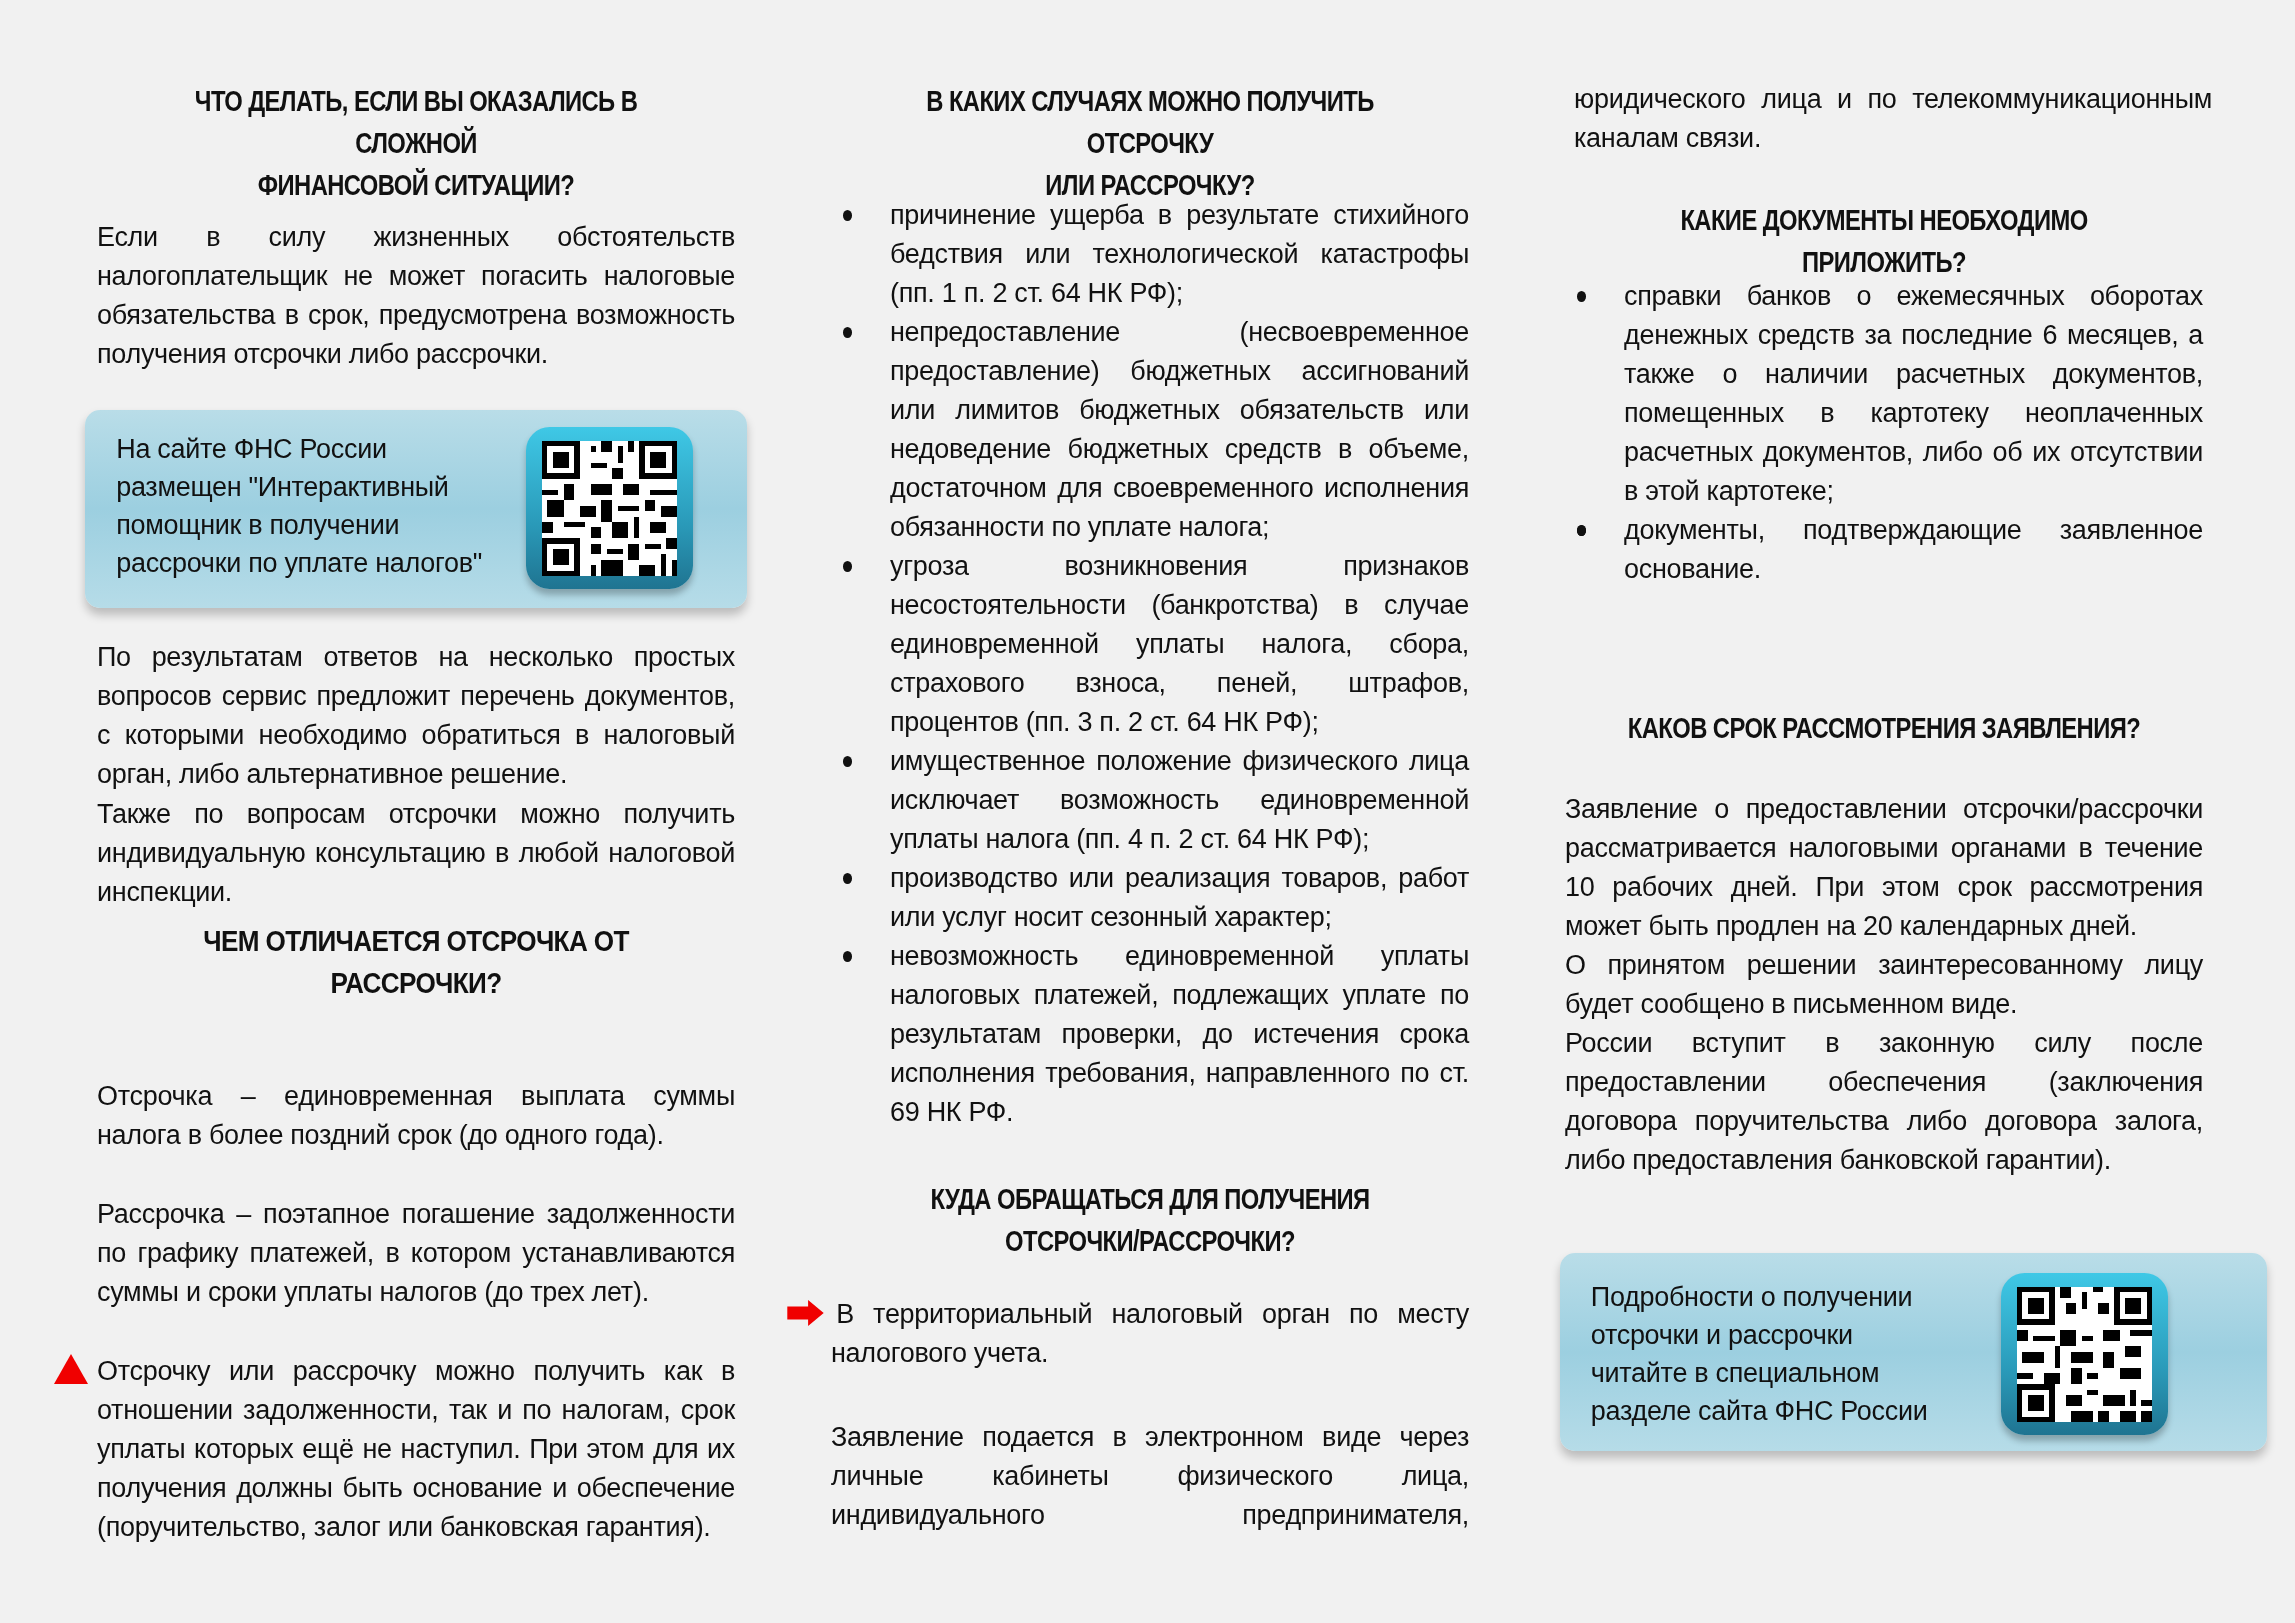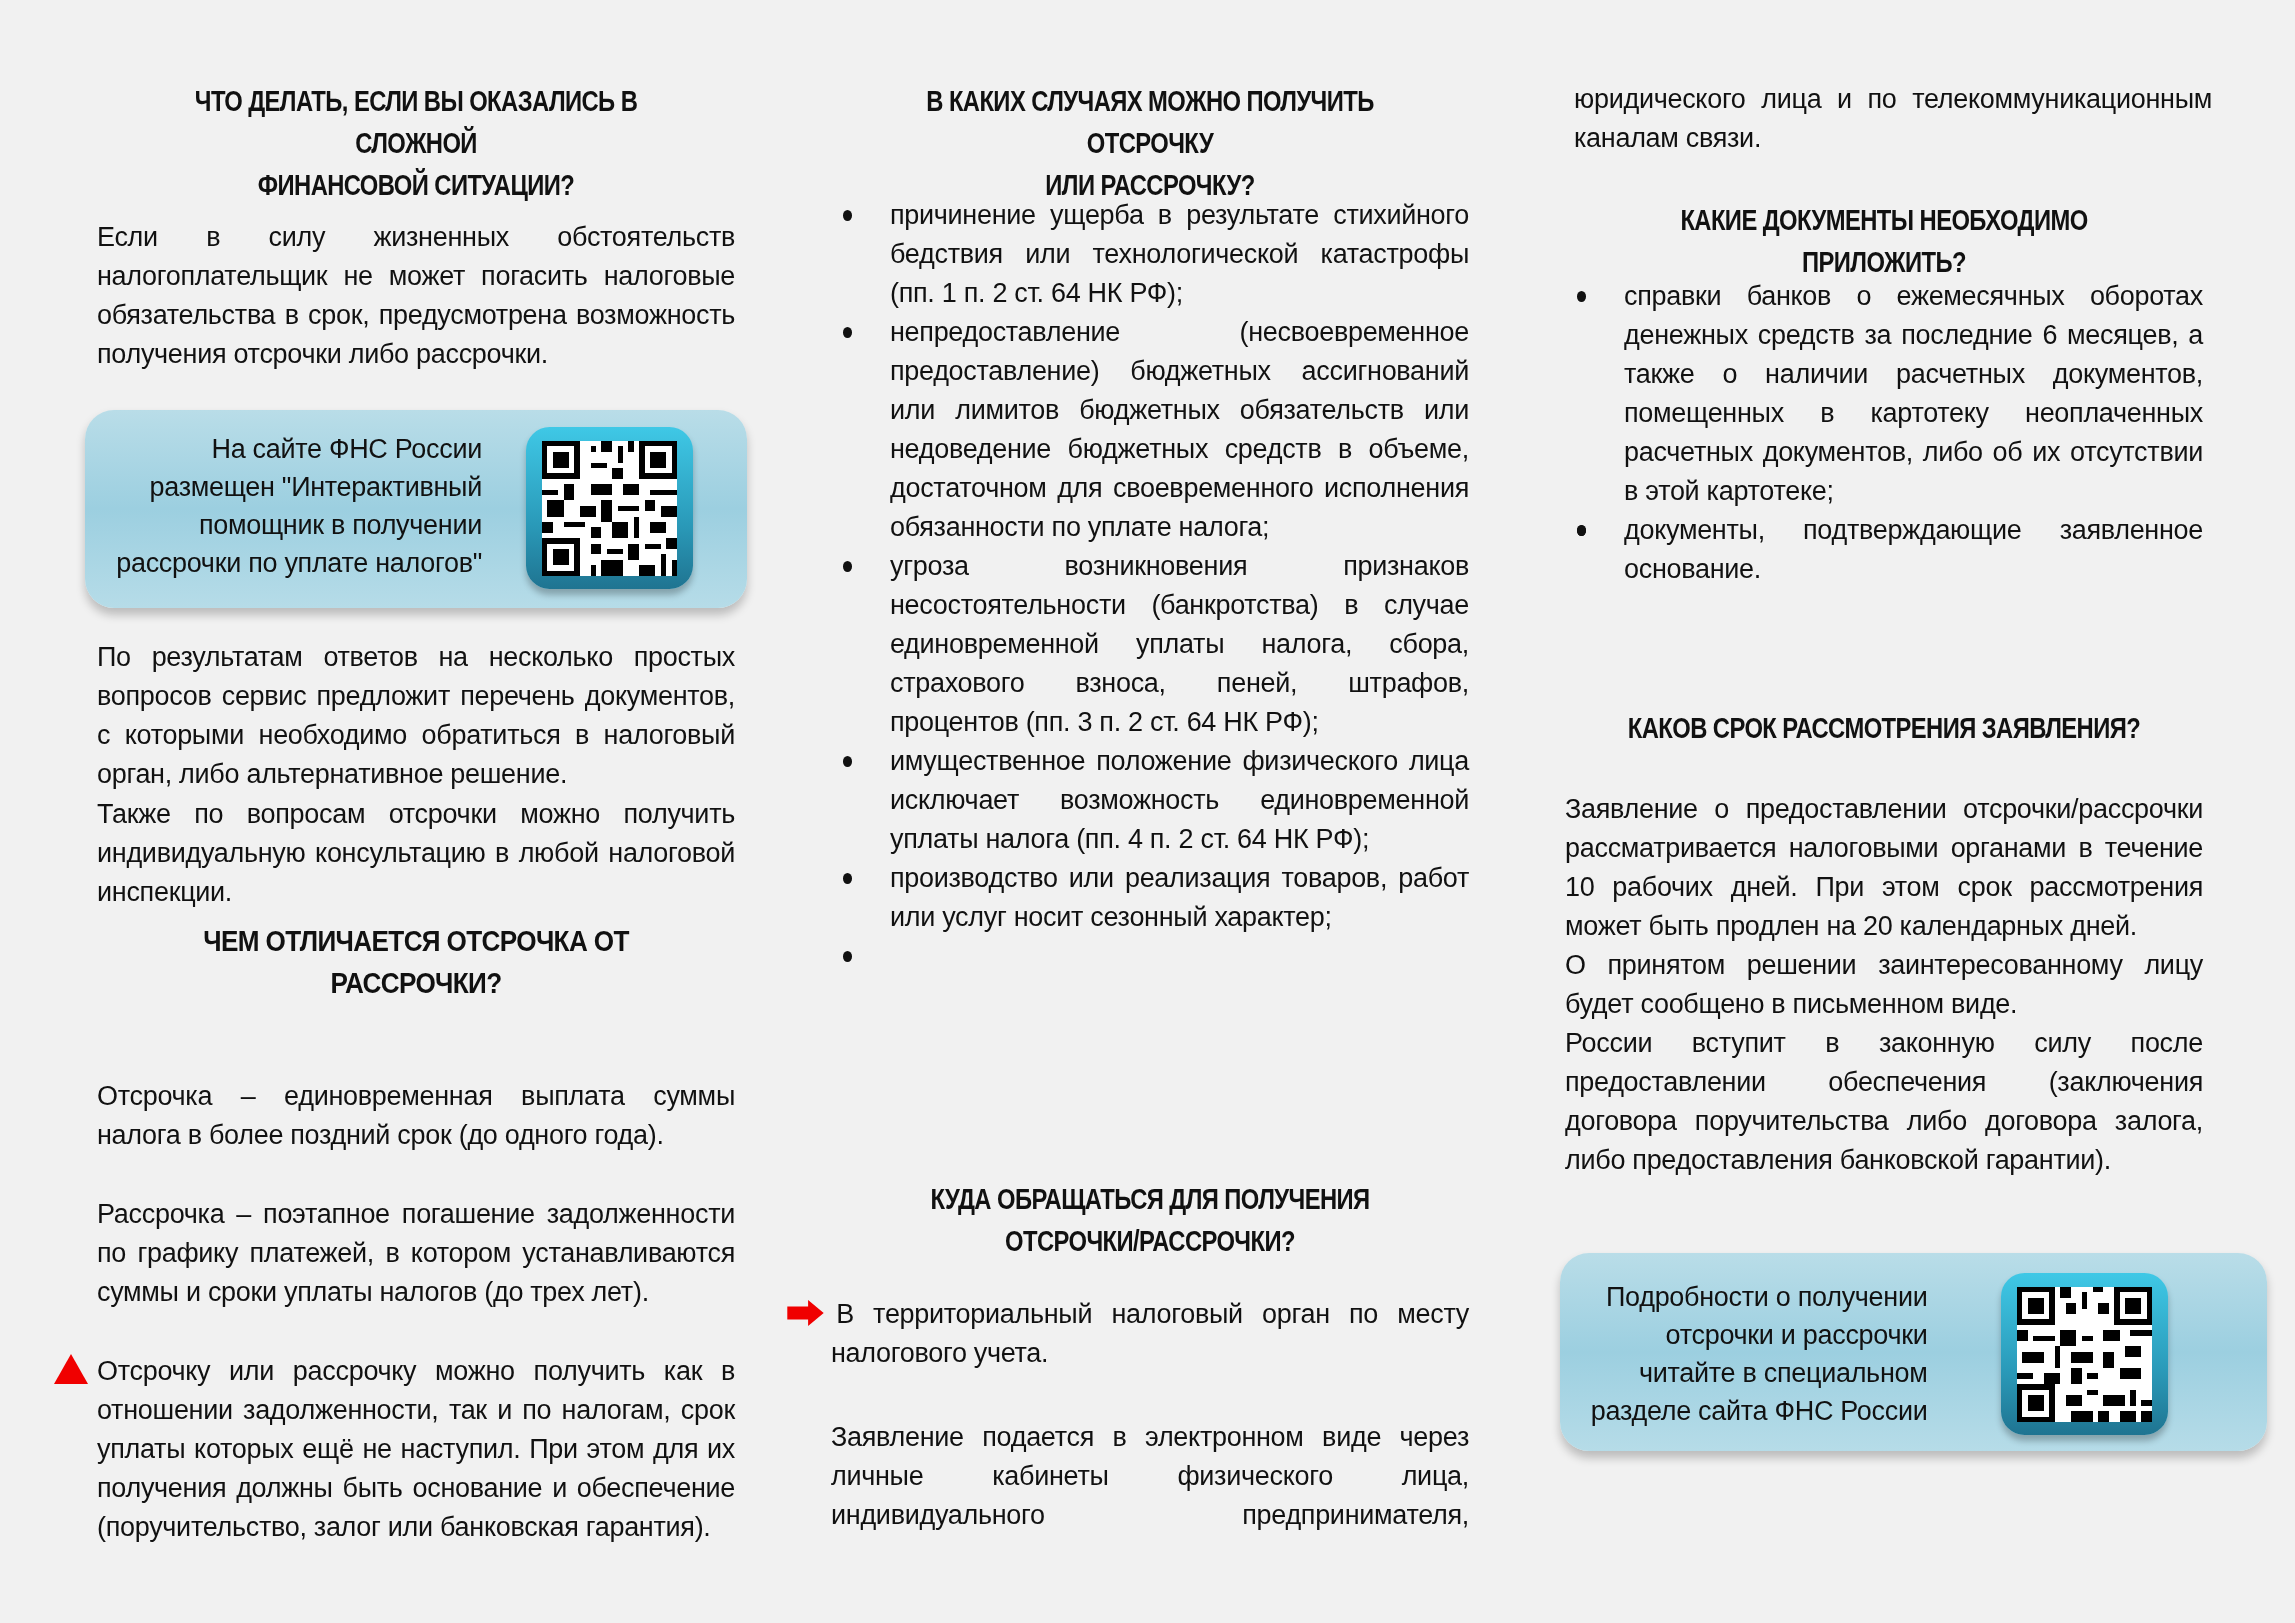--- a/index.html
+++ b/index.html
@@ -48,25 +48,24 @@
     letter-spacing: -0.3px;
   }
   ul.bul li .dot {
     position: absolute; left: 11.8px; top: 14.4px;
     width: 9.2px; height: 10.5px; border-radius: 50%;
     background: #111;
   }
 
   .infobox {
     position: absolute;
-    border-radius: 29px;
+    border-radius: 15px;
     background: linear-gradient(180deg, #b9dde8 0%, #9ccfe0 50%, #b6dce8 100%);
     box-shadow: 0 6.5px 9.2px rgba(0,0,0,0.22);
     box-sizing: border-box;
-    text-align: right;
   }
   .infobox .txt {
     position: absolute;
     left: 31px; top: 19.6px;
     font-size: 27px; line-height: 38px;
     letter-spacing: -0.3px;
   }
   .qrframe {
     position: absolute;
     width: 167px; height: 162px;
@@ -148,21 +147,21 @@
     <p class="h">В КАКИХ СЛУЧАЯХ МОЖНО ПОЛУЧИТЬ ОТСРОЧКУ</p>
     <p class="h">ИЛИ РАССРОЧКУ?</p>
   </div>
 
   <ul class="bul" style="position:absolute; top:196px; left:0; width:638px;">
     <li><span class="dot"></span><span>причинение ущерба в результате стихийного бедствия или технологической катастрофы (пп. 1 п. 2 ст. 64 НК РФ);</span></li>
     <li><span class="dot"></span><span>непредоставление (несвоевременное предоставление) бюджетных ассигнований или лимитов бюджетных обязательств или недоведение бюджетных средств в объеме, достаточном для своевременного исполнения обязанности по уплате налога;</span></li>
     <li><span class="dot"></span><span>угроза возникновения признаков несостоятельности (банкротства) в случае единовременной уплаты налога, сбора, страхового взноса, пеней, штрафов, процентов (пп. 3 п. 2 ст. 64 НК РФ);</span></li>
     <li><span class="dot"></span><span>имущественное положение физического лица исключает возможность единовременной уплаты налога (пп. 4 п. 2 ст. 64 НК РФ);</span></li>
     <li><span class="dot"></span><span>производство или реализация товаров, работ или услуг носит сезонный характер;</span></li>
-    <li><span class="dot"></span></li>
+    <li><span class="dot"></span><span>невозможность единовременной уплаты налоговых платежей, подлежащих уплате по результатам проверки, до истечения срока исполнения требования, направленного по ст. 69 НК РФ.</span></li>
   </ul>
 
   <div style="position:absolute; top:1178px; left:0; width:638px;">
     <p class="h">КУДА ОБРАЩАТЬСЯ ДЛЯ ПОЛУЧЕНИЯ</p>
     <p class="h">ОТСРОЧКИ/РАССРОЧКИ?</p>
   </div>
 
   <svg class="red-arrow" style="left:-44px; top:1300px;" viewBox="0 0 56 40">
     <polygon points="0,10 32,10 32,0 56,20 32,40 32,30 0,30" fill="#f00000"></polygon>
   </svg>

